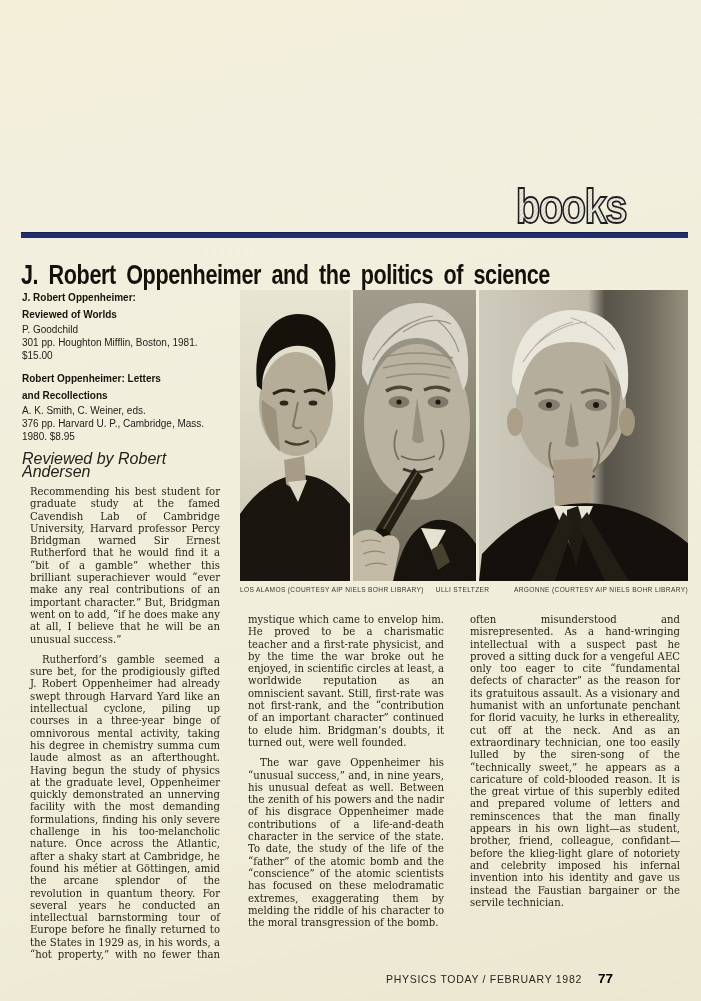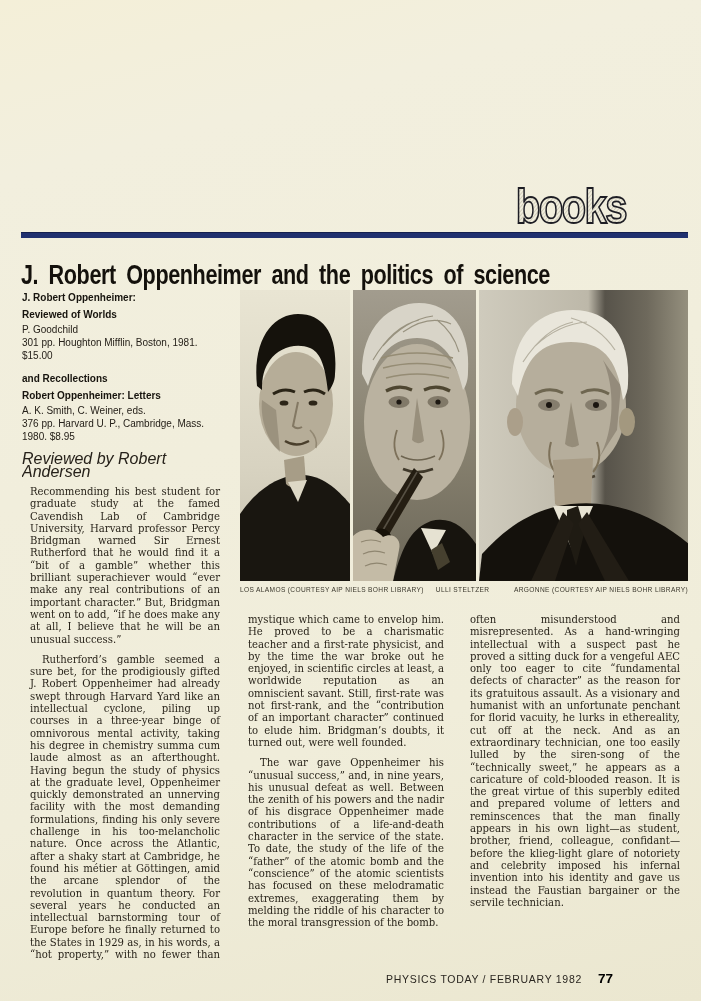--- a/index.html
+++ b/index.html
@@ -92,22 +92,22 @@
 
       <div class="book">
         <div class="book-title">J. Robert Oppenheimer:</div>
         <div class="book-title">Reviewed of Worlds</div>
         <div class="book-meta">P. Goodchild</div>
         <div class="book-meta">301 pp. Houghton Mifflin, Boston, 1981.</div>
         <div class="book-meta">$15.00</div>
       </div>
 
       <div class="book">
+        <div class="book-title">Robert Oppenheimer:  Letters</div>
         <div class="book-title">and Recollections</div>
-        <div class="book-title">Robert Oppenheimer:  Letters</div>
         <div class="book-meta">A. K. Smith, C. Weiner, eds.</div>
         <div class="book-meta">376 pp. Harvard U. P., Cambridge, Mass.</div>
         <div class="book-meta">1980. $8.95</div>
       </div>
 
       <div class="reviewer">Reviewed by Robert Andersen</div>
 
       <p class="body-par">Recommending his best student for graduate study at the famed Cavendish Lab of Cambridge University, Harvard professor Percy Bridgman warned Sir Ernest Rutherford that he would find it a “bit of a gamble” whether this brilliant superachiever would “ever make any real contributions of an important character.”  But, Bridgman went on to add, “if he does make any at all, I believe that he will be an unusual success.”</p>
       <p class="body-par indent">Rutherford’s gamble seemed a sure bet, for the prodigiously gifted J. Robert Oppenheimer had already swept through Harvard Yard like an intellectual cyclone, piling up courses in a three-year binge of omnivorous mental activity, taking his degree in chemistry summa cum laude almost as an afterthought.  Having begun the study of physics at the graduate level, Oppenheimer quickly demonstrated an unnerving facility with the most demanding formulations, finding his only severe challenge in his too-melancholic nature.  Once across the Atlantic, after a shaky start at Cambridge, he found his métier at Göttingen, amid the arcane splendor of the revolution in quantum theory.  For several years he conducted an intellectual barnstorming tour of Europe before he finally returned to the States in 1929 as, in his words, a “hot property,” with no fewer than ten job offers, his alma mater’s among them.  Taking the “spirit of Göttingen” to California, where he divided his time between Caltech and Berkeley, he proceeded to build a superb school of theoretical physics at UC, all the while capitalizing on the</p>
     </div>

